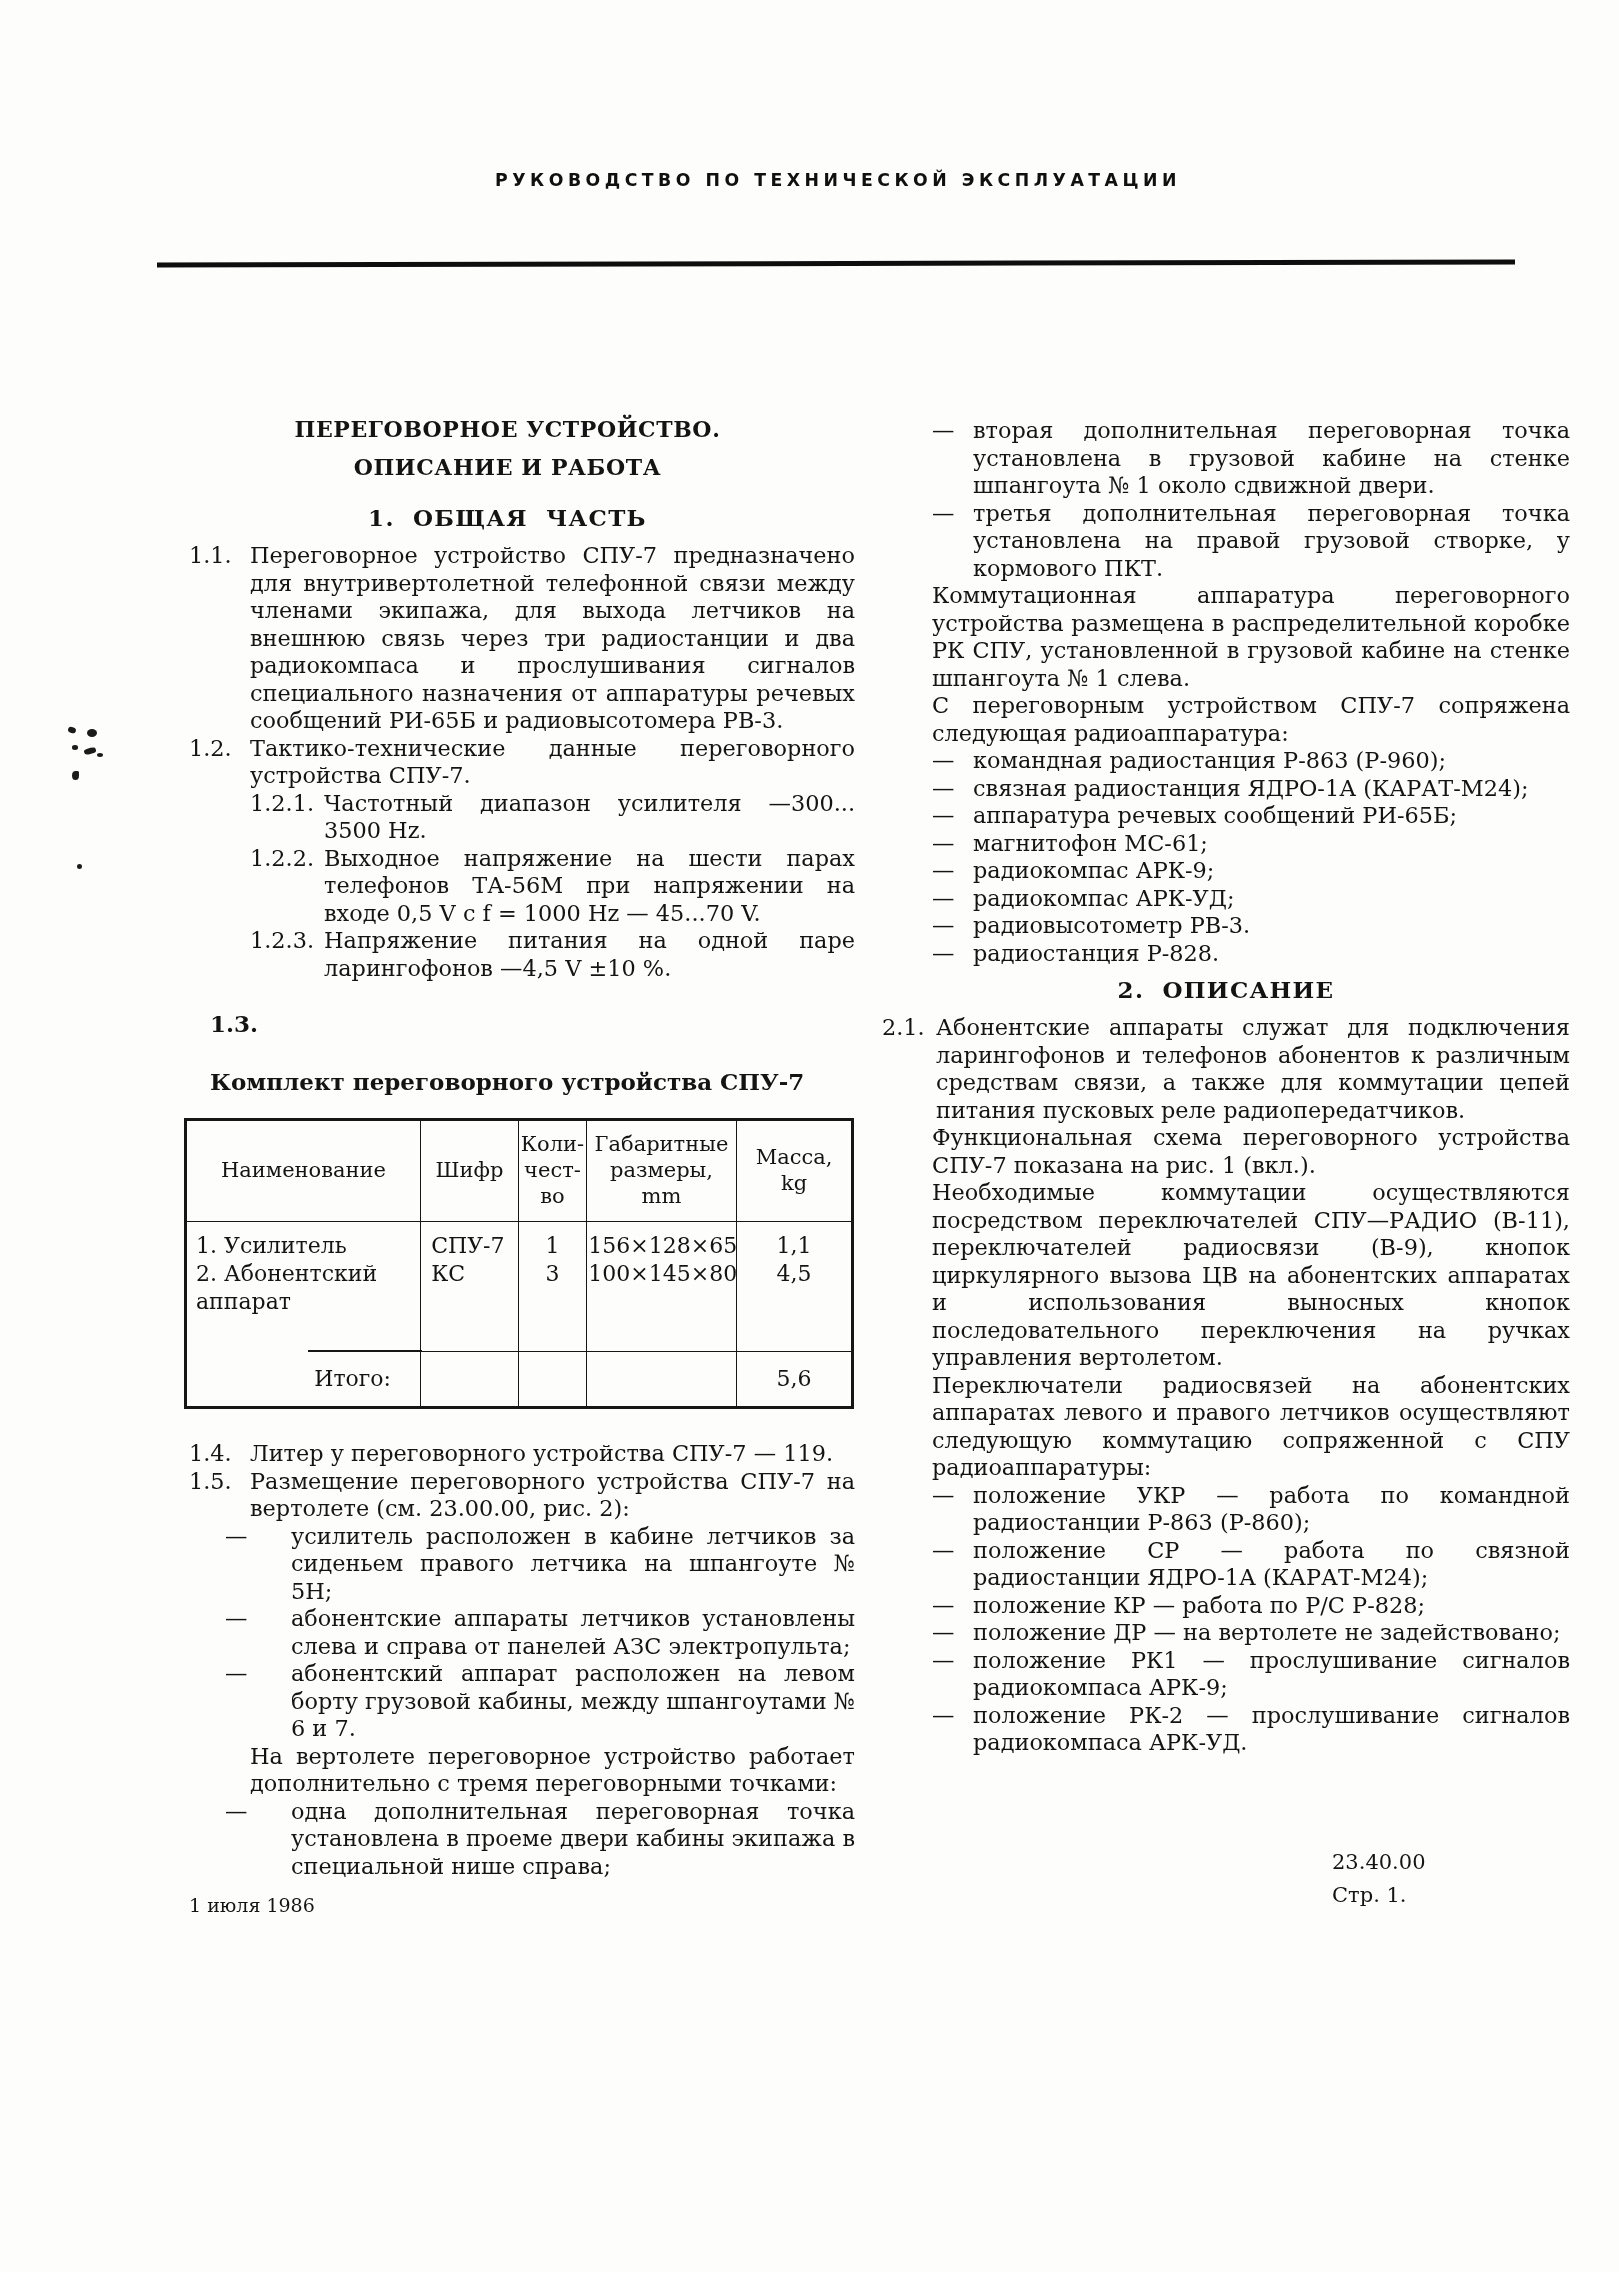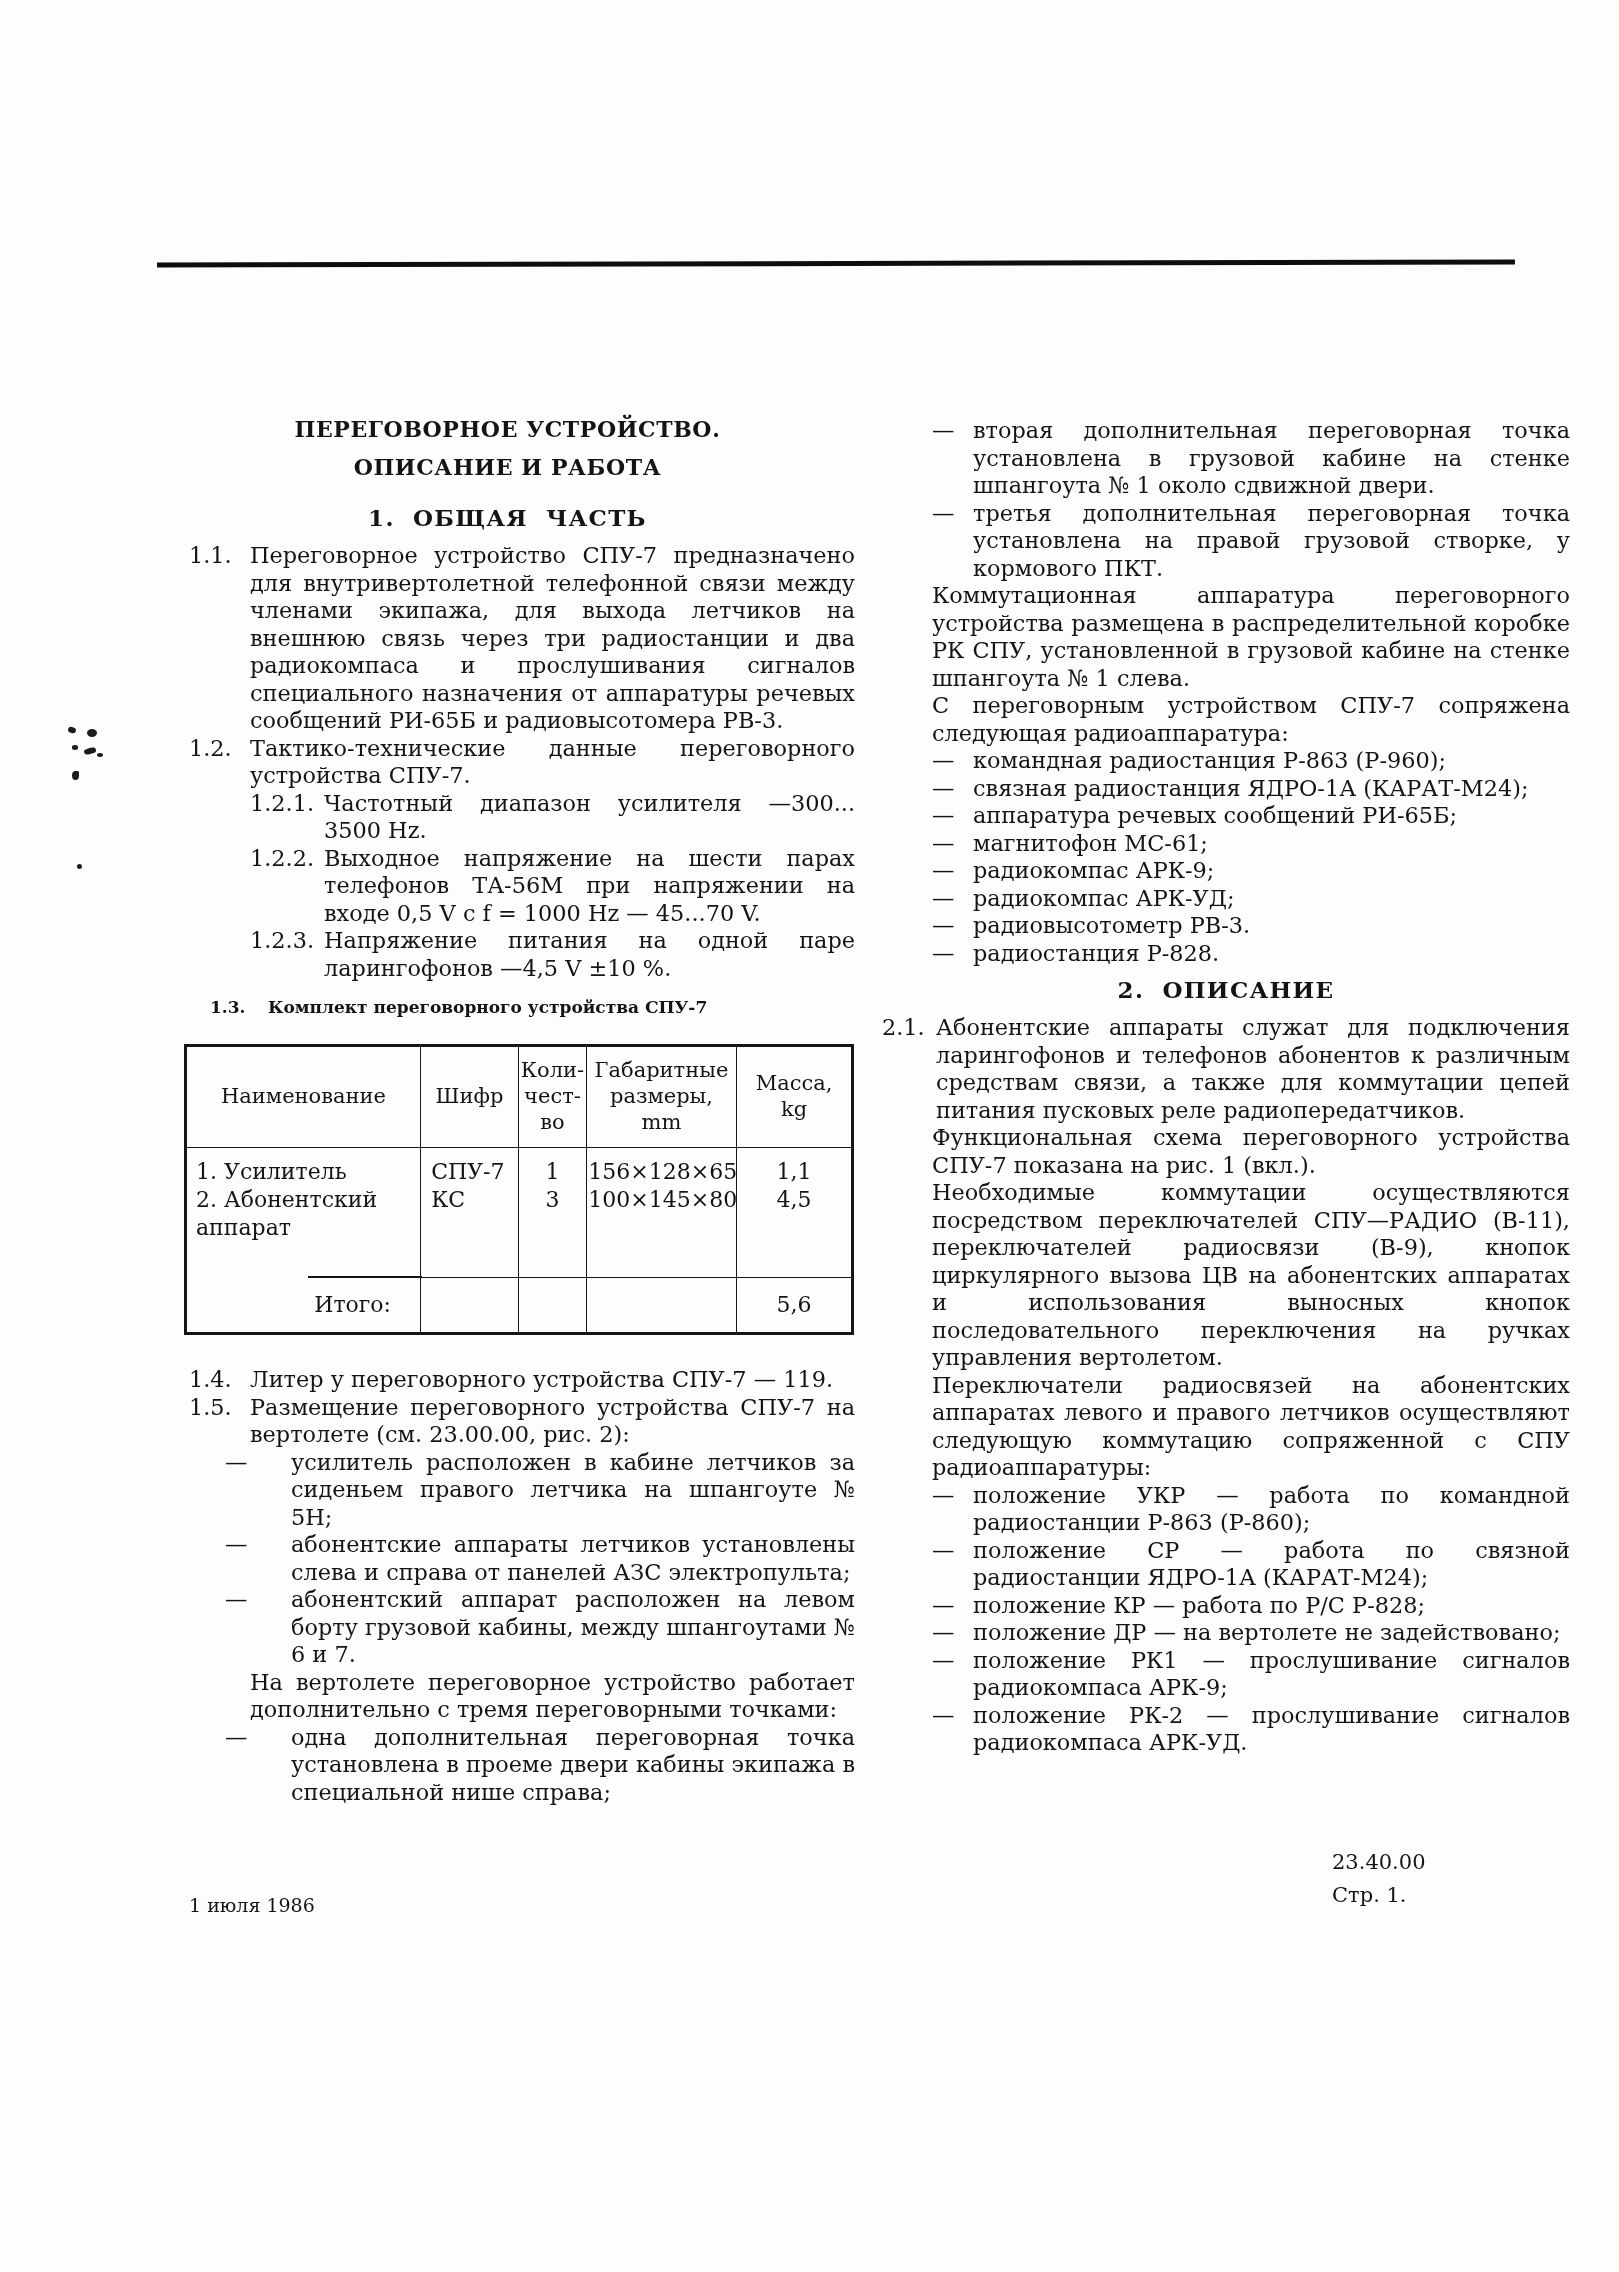--- a/index.html
+++ b/index.html
@@ -31,21 +31,21 @@
   .doc-title{text-align:center;font-weight:bold;font-size:22px;line-height:38px;letter-spacing:0.6px;margin-bottom:18px;}
   .sec-heading{text-align:center;font-weight:bold;font-size:23px;line-height:28px;letter-spacing:1.3px;word-spacing:9px;margin-bottom:10.2px;}
   .col-right .sec-heading{margin-top:9px;margin-bottom:10.2px;}
 
   .num-para{display:flex;}
   .num-para > .num{box-sizing:border-box;}
   .num-para > .ptext{flex:1;text-align:justify;}
   .col-left .num-para > .num{flex:0 0 90px;padding-left:29px;}
   .col-left .num-para.sub{margin-left:90px;}
   .col-left .num-para.sub > .num{flex:0 0 74px;padding-left:0;}
-  .col-left .num-para.h13{font-weight:bold;font-size:17px;margin:12px 0 22px 50px;}
+  .col-left .num-para.h13{font-weight:bold;font-size:23px;margin:28px 0 22px 50px;flex-direction:column;}
   .col-left .num-para.h13 > .num{flex:0 0 58px;padding-left:0;}
   .col-right .num-para > .num{flex:0 0 54px;padding-left:0;}
 
   .dash-item{display:flex;}
   .dash-item > .dash{box-sizing:border-box;}
   .dash-item > .dtext{flex:1;text-align:justify;}
   .col-left .dash-item{margin-left:65px;}
   .col-left .dash-item > .dash{flex:0 0 66px;}
   .col-right .dash-item{margin-left:50px;}
   .col-right .dash-item > .dash{flex:0 0 41px;}
@@ -91,20 +91,21 @@
   .sp4{left:84px;top:748px;width:12px;height:5.8px;transform:rotate(-14deg);border-radius:40%;}
   .sp5{left:97px;top:753px;width:5.8px;height:3.8px;}
   .sp6{left:72px;top:771px;width:7px;height:9px;border-radius:50% 20% 50% 50%;}
   .sp7{left:77px;top:864px;width:5.1px;height:4.5px;}
 </style>
 </head>
 <body>
 
 <div class="page">
 
+  <div class="runhead">РУКОВОДСТВО ПО ТЕХНИЧЕСКОЙ ЭКСПЛУАТАЦИИ</div>
   <div class="runhead-rule"></div>
 
   <span class="speck sp1"></span>
   <span class="speck sp2"></span>
   <span class="speck sp3"></span>
   <span class="speck sp4"></span>
   <span class="speck sp5"></span>
   <span class="speck sp6"></span>
   <span class="speck sp7"></span>
 

